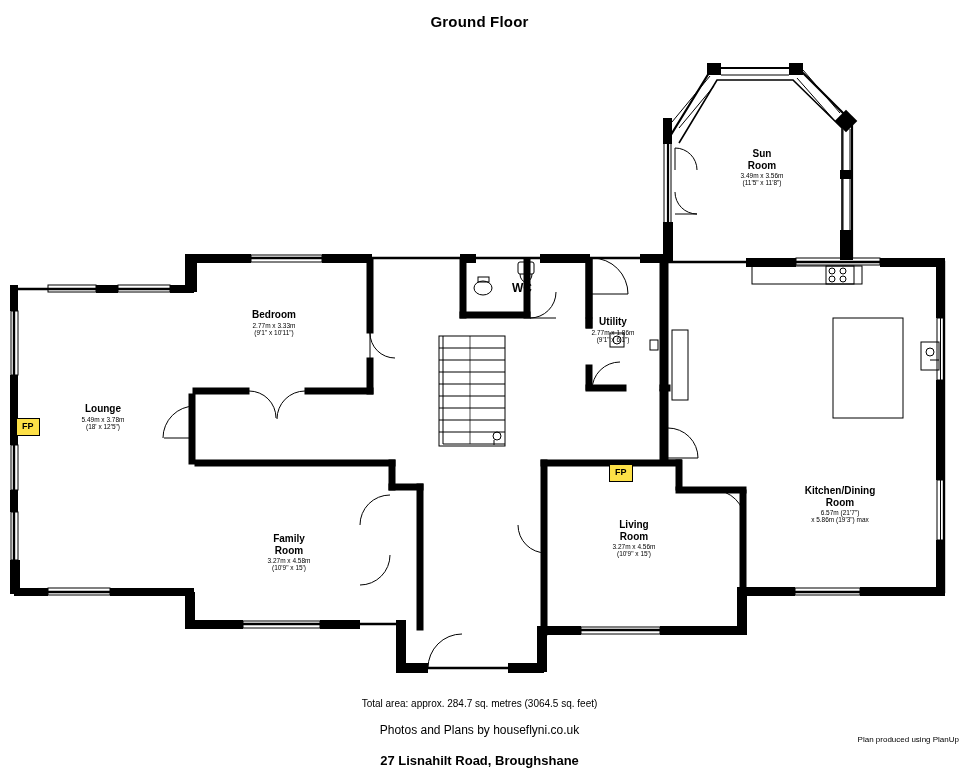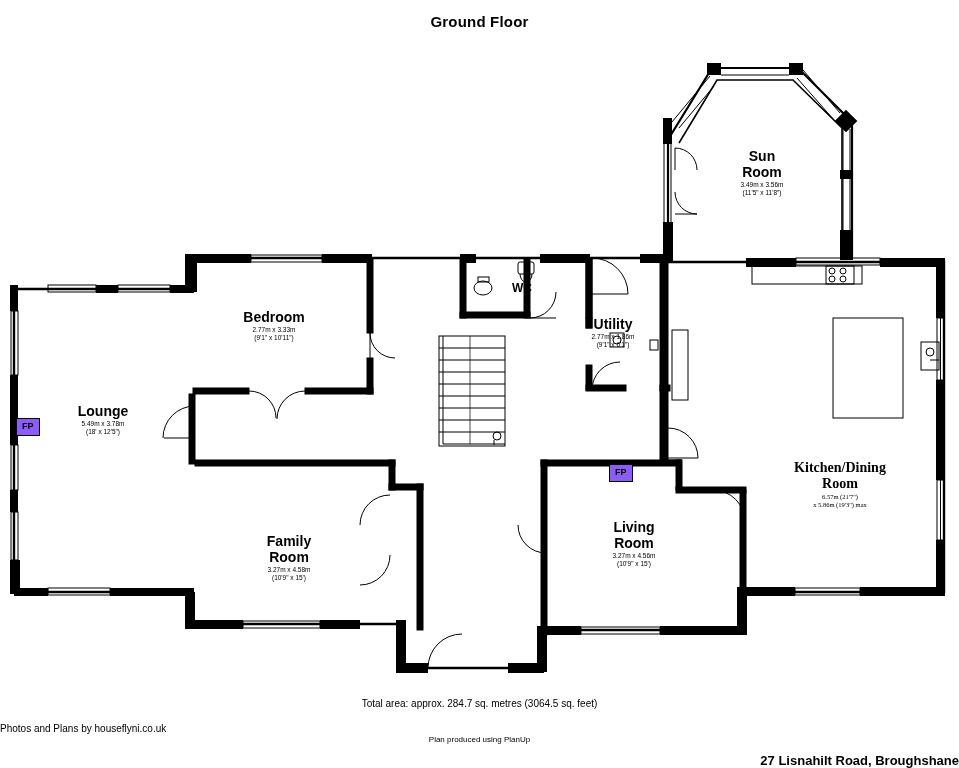--- a/index.html
+++ b/index.html
@@ -44,70 +44,70 @@
     left: 0;
     width: 959px;
     text-align: center;
     font-size: 10px;
   }
   .credit1 {
     position: absolute;
     top: 723px;
     left: 0;
     width: 959px;
-    text-align: left;
-    font-size: 10px;
+    text-align: center;
+    font-size: 12px;
   }
   .credit2 {
     position: absolute;
     top: 735px;
     left: 0;
     width: 959px;
-    text-align: center;
+    text-align: right;
     font-size: 8px;
   }
   .address {
     position: absolute;
     top: 753px;
     left: 0;
     width: 959px;
-    text-align: right;
+    text-align: center;
     font-size: 13px;
     font-weight: bold;
   }
   .plan-svg {
     position: absolute;
     top: 0;
     left: 0;
   }
   .room-label {
     position: absolute;
     text-align: center;
     transform: translateX(-50%);
     line-height: 1.15;
     pointer-events: none;
   }
   .room-label .nm {
-    font-size: 14px;
+    font-size: 10px;
     font-weight: bold;
     display: block;
   }
   .room-label .d1 {
     font-size: 6.5px;
     display: block;
     margin-top: 1px;
   }
   .room-label .d2 {
     font-size: 6.5px;
     display: block;
   }
   .fp-box {
     position: absolute;
     border: 1.3px solid #000;
-    background: #8b5cf6;
+    background: #fde047;
     font-size: 9px;
     font-weight: bold;
     text-align: center;
     line-height: 1;
     padding: 3px 5px 4px 5px;
   }
   .wc-label {
     position: absolute;
     font-size: 12px;
     font-weight: bold;
@@ -417,21 +417,21 @@
     <span class="d1">2.77m x 1.86m</span>
     <span class="d2">(9'1" x 6'1")</span>
   </div>
 
   <div class="room-label" style="left:103px; top:403px;">
     <span class="nm">Lounge</span>
     <span class="d1">5.49m x 3.78m</span>
     <span class="d2">(18' x 12'5")</span>
   </div>
 
-  <div class="room-label" style="left:840px; top:460px;font-family:Liberation Serif, serif;">
+  <div class="room-label" style="left:840px; top:485px;">
     <span class="nm">Kitchen/Dining</span>
     <span class="nm">Room</span>
     <span class="d1">6.57m (21'7")</span>
     <span class="d2">x 5.86m (19'3") max</span>
   </div>
 
   <div class="room-label" style="left:289px; top:533px;">
     <span class="nm">Family</span>
     <span class="nm">Room</span>
     <span class="d1">3.27m x 4.58m</span>

